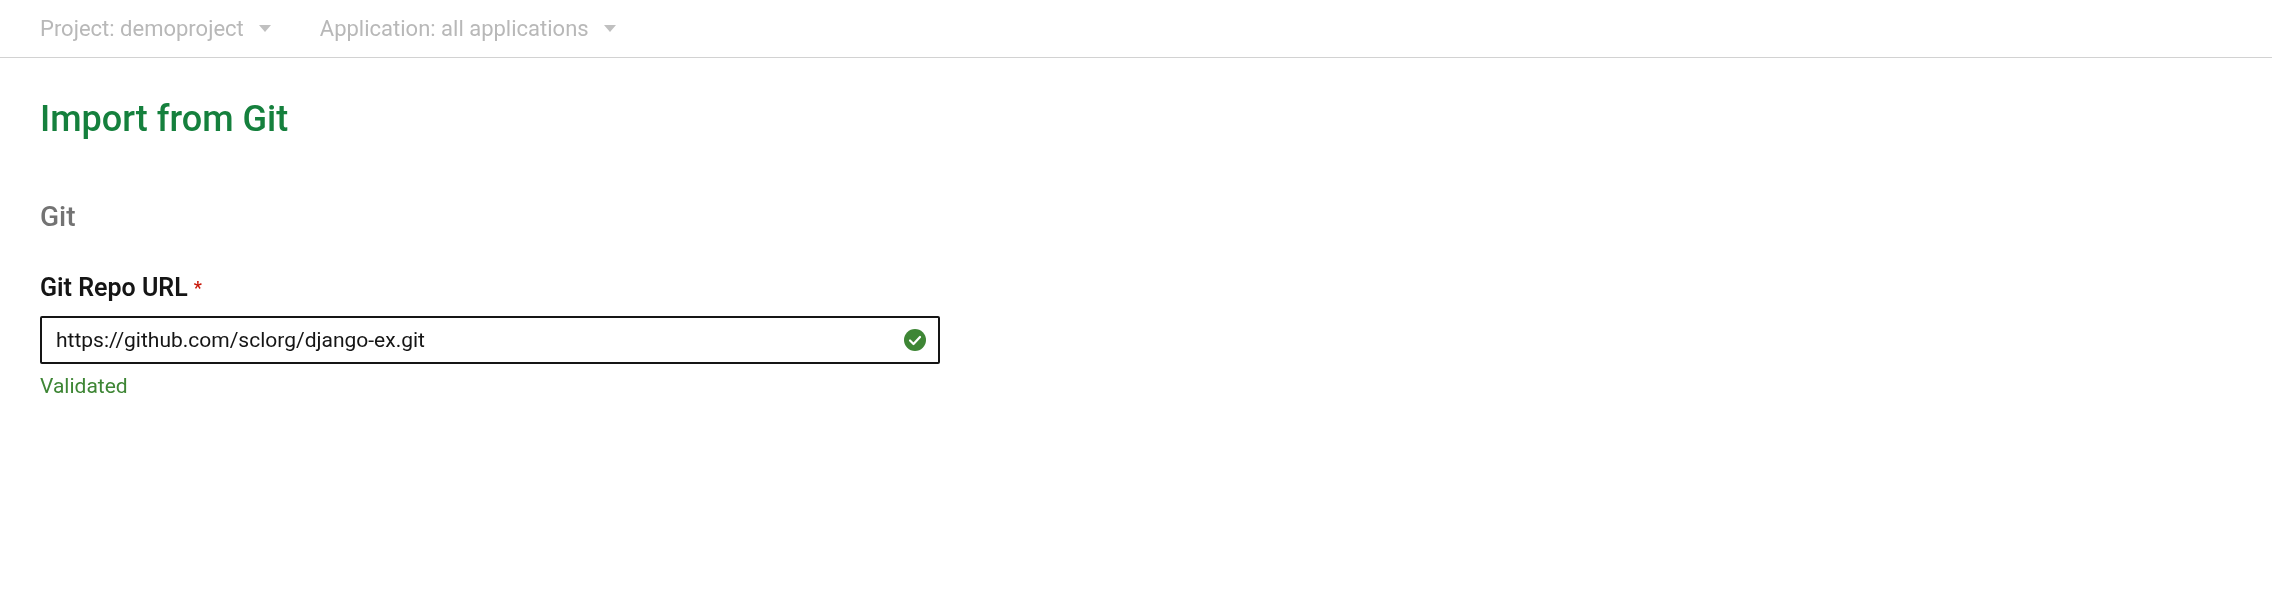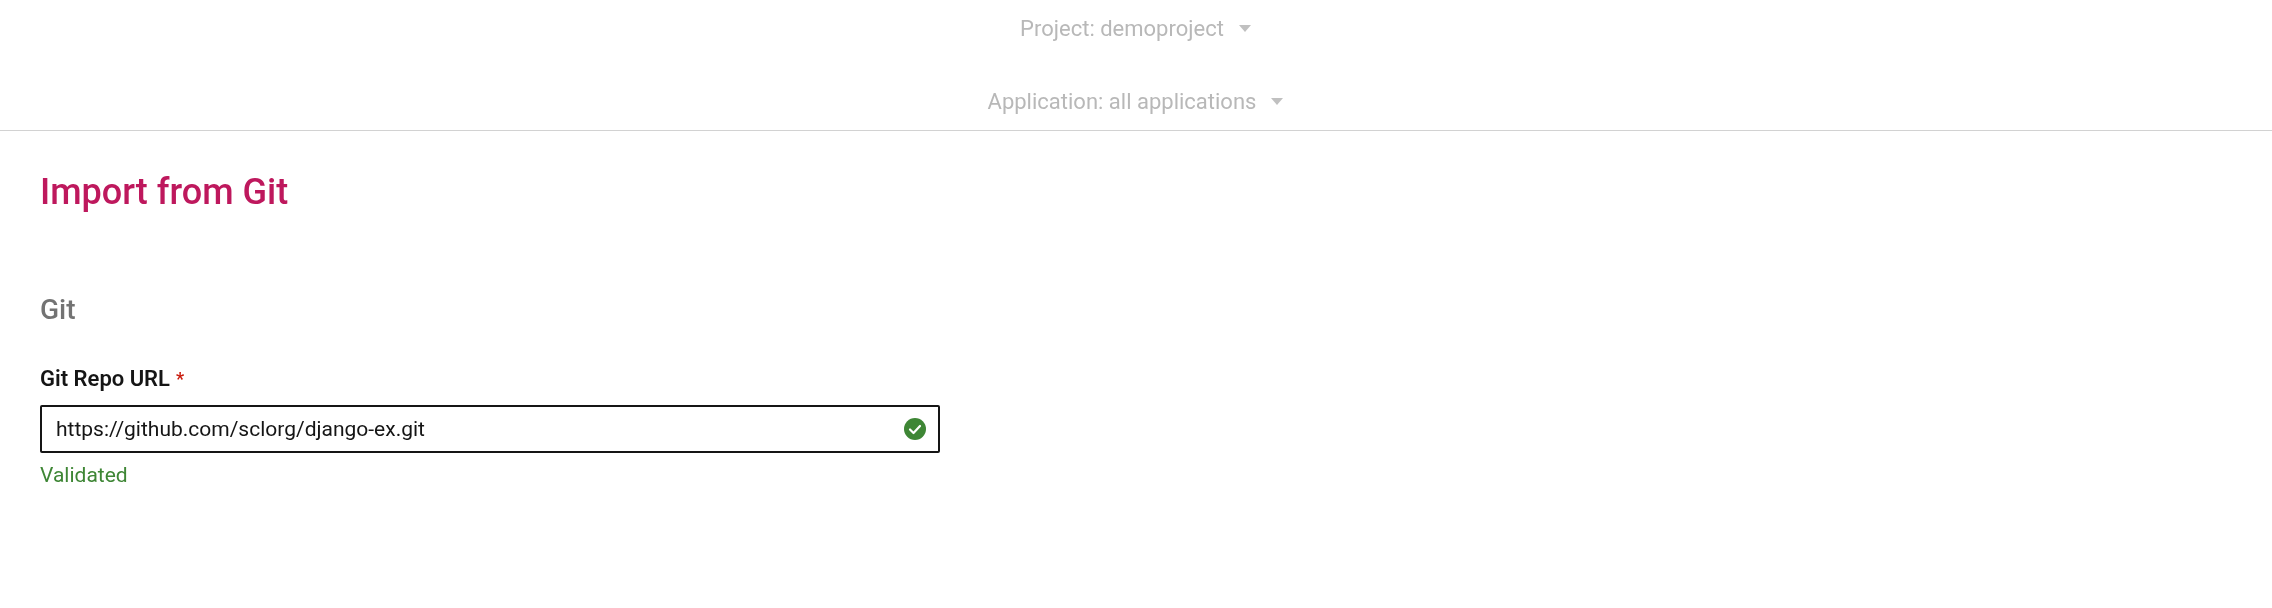--- a/index.html
+++ b/index.html
@@ -13,21 +13,20 @@
       background: #ffffff;
       color: #151515;
     }
     
     .top-bar {
       display: flex;
       align-items: center;
       padding: 16px 40px;
       border-bottom: 1px solid #d2d2d2;
       gap: 48px;
-      flex-direction: column;
     }
     
     .dropdown {
       display: flex;
       align-items: center;
       gap: 14px;
       cursor: pointer;
       color: #b8b8b8;
       font-size: 22px;
       font-weight: 400;
@@ -44,40 +43,40 @@
       fill: #c0c0c0;
     }
     
     .content {
       padding: 40px 40px 0 40px;
     }
     
     .page-title {
       font-size: 36px;
       font-weight: 500;
-      color: #be185d;
-      margin-bottom: 80px;
+      color: #15803d;
+      margin-bottom: 60px;
     }
     
     .section-title {
       font-size: 28px;
       font-weight: 500;
       color: #737373;
       margin-bottom: 40px;
     }
     
     .field-label-row {
       display: flex;
       align-items: center;
       gap: 6px;
       margin-bottom: 14px;
     }
     
     .field-label {
-      font-size: 22px;
+      font-size: 25px;
       font-weight: 600;
       color: #151515;
     }
     
     .required-indicator {
       color: #c9190b;
       font-size: 18px;
       font-weight: 600;
     }
     

